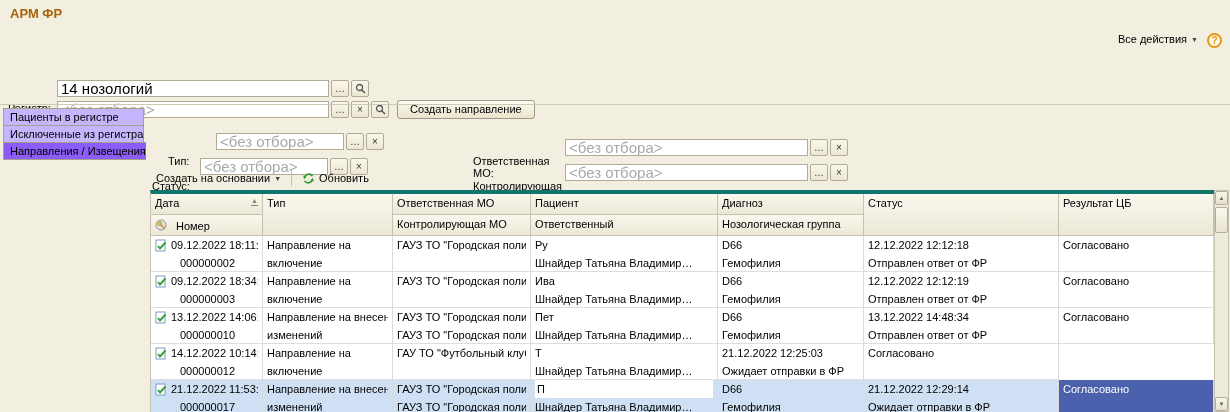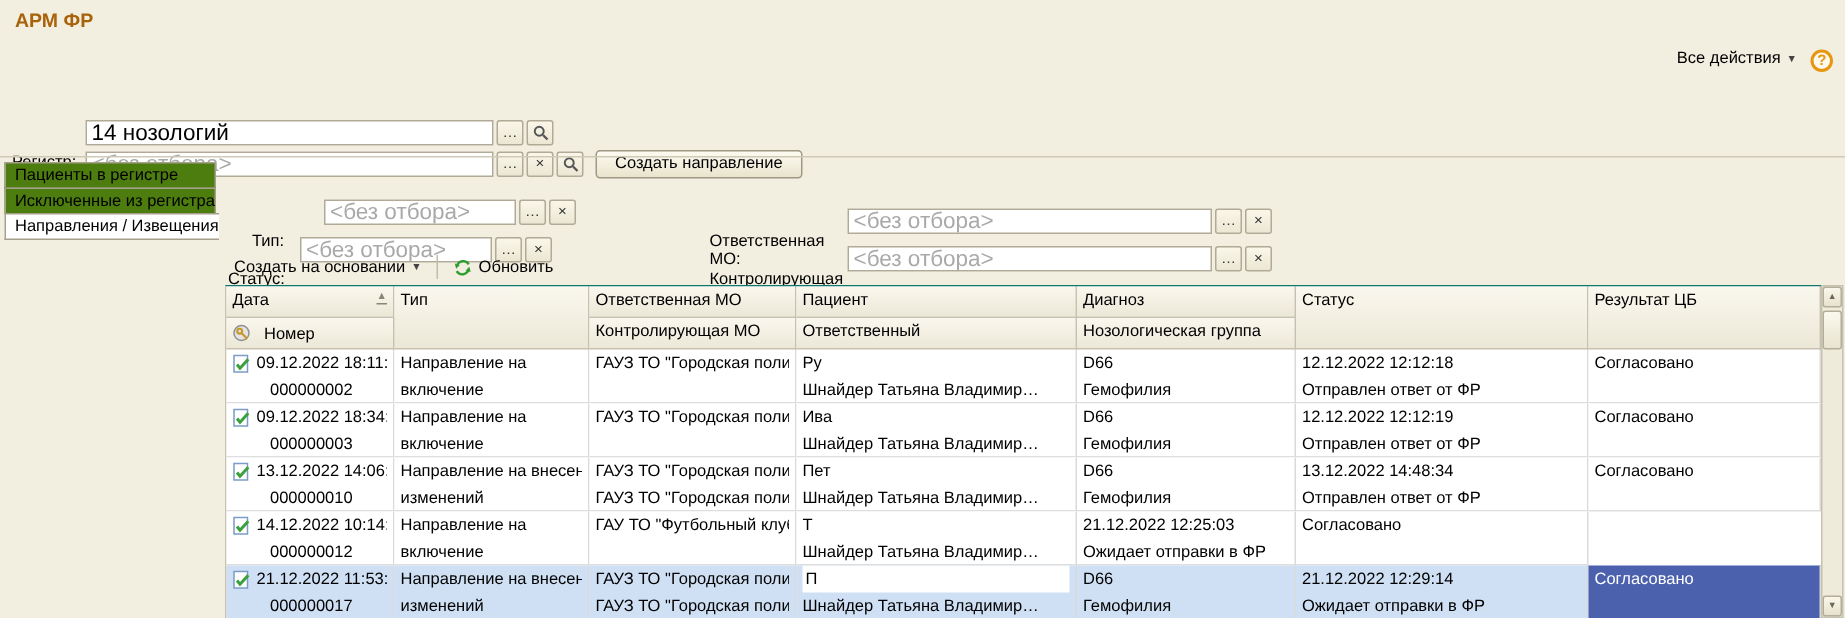--- a/index.html
+++ b/index.html
@@ -21,31 +21,31 @@
   .tinput::placeholder { color:#a9a9a9; }
   .btn-sm { height:17px; min-width:18px; margin-left:2px; border:1px solid #b0aa97; border-radius:2px;
             background:linear-gradient(#faf7ea,#ece7d3); display:flex; align-items:center; justify-content:center;
             font-size:10px; color:#333; cursor:pointer; padding:0 2px; }
   .btn-main { height:19px; border:1px solid #9e9884; border-radius:3px; background:linear-gradient(#fdfbf1,#e9e4cd);
               padding:0 12px; font-size:11px; display:flex; align-items:center; cursor:pointer; }
 
   .hsep { position:absolute; left:0; top:104px; width:1230px; border-top:1px solid #cfcab6; }
 
   .tabs { position:absolute; left:3px; top:109px; width:141px; }
-  .tab { height:18px; line-height:16px; border:1px solid #a59f8b; background:#4d7c0f; padding-left:6px;
+  .tab { height:18px; line-height:16px; border:1px solid #a59f8b; background:#c4b5fd; padding-left:6px;
          margin-top:-1px; cursor:pointer; white-space:nowrap; }
-  .tab.active { background:#ffffff; position:relative; z-index:2; width:143px; border-right:none; }
+  .tab.active { background:#8b5cf6; position:relative; z-index:2; width:143px; border-right:none; }
 
   .toolbar { position:absolute; left:152px; top:168px; height:20px; display:flex; align-items:center; gap:6px; }
   .tool-link { display:flex; align-items:center; gap:4px; cursor:pointer; padding:2px 4px; }
   .vsep { width:1px; height:16px; background:#c2bda9; }
 
   
   .tbl { position:absolute; left:150px; top:190px; width:1064px; height:222px; background:#fff;
-         border-left:1px solid #c6c2af; border-top:1px solid #0f766e; }
+         border-left:1px solid #c6c2af; border-top:4px solid #0f766e; }
   .tbl-grid { display:grid; grid-template-columns:112px 130px 138px 187px 146px 195px 155px; }
   .thead { position:relative; }
   .th { background:linear-gradient(#faf7ee,#ece8d7); border-right:1px solid #c6c2af; border-bottom:1px solid #c6c2af;
         padding:3px 4px 0 4px; height:21px; white-space:nowrap; overflow:hidden; display:flex; align-items:flex-start; }
   .th.span2 { height:42px; }
   .sort-ico { margin-left:auto; font-size:7px; color:#8a8674; border-bottom:1px solid #8a8674; line-height:8px; }
   .num-hcell { display:flex; gap:8px; align-items:center; padding-top:1px; }
 
   .trow { height:36px; }
   .td { border-right:1px solid #dadada; border-bottom:1px solid #dedede; padding:0 4px; overflow:hidden; background:#fff; }

